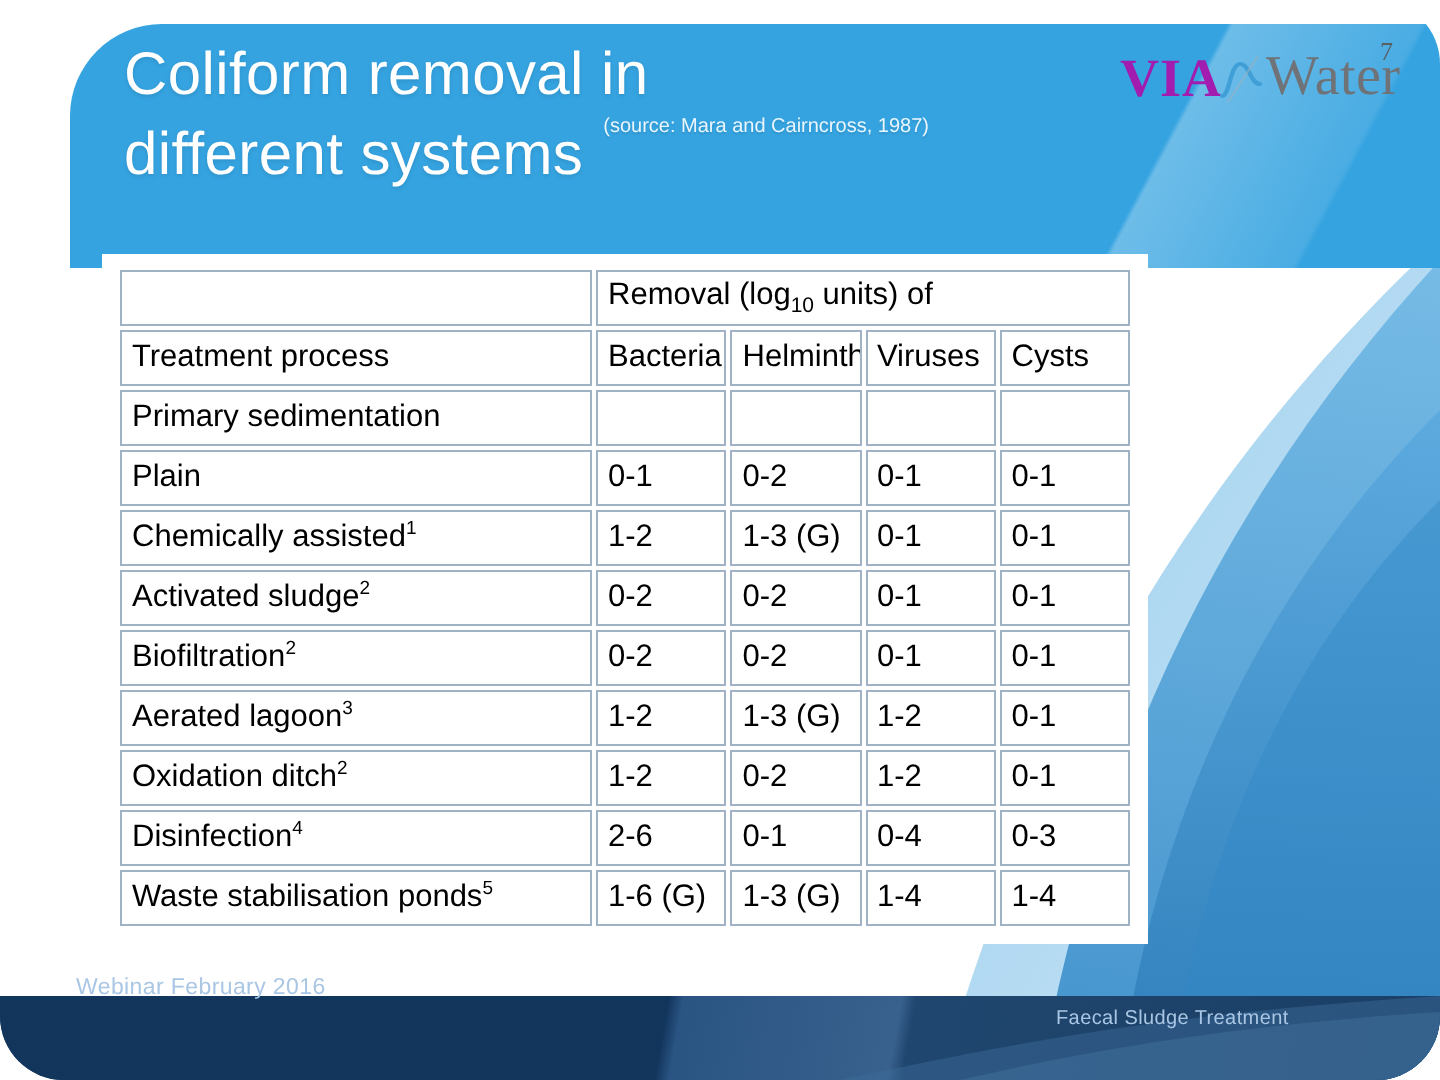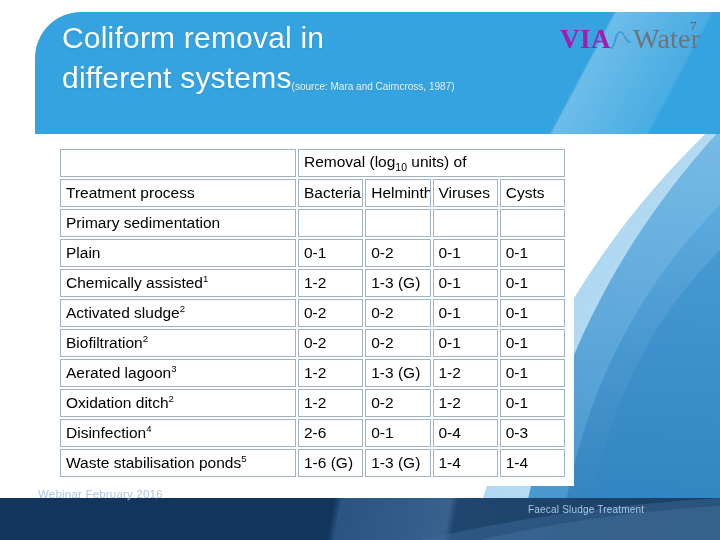--- a/index.html
+++ b/index.html
@@ -14,20 +14,21 @@
     background: #ffffff;
   }
 
   
   .slide {
     position: relative;
     width: 720px;
     height: 540px;
     background: #ffffff;
     overflow: hidden;
+    border-radius: 32px;
   }
 
   
   .bg-layer {
     position: absolute;
     inset: 0;
     overflow: hidden;
     pointer-events: none;
   }
   .bg-svg { position:absolute; left:0; top:0; }
@@ -60,21 +61,21 @@
   .slide-title {
     color: #ffffff;
     font-size: 30px;
     font-weight: 400;
     line-height: 1.33;
     letter-spacing: .2px;
     text-shadow: 0 1px 2px rgba(0,0,0,.10);
     display: inline;
   }
   .title-line { display:block; white-space: nowrap; }
-  .title-line-2 { display:flex; align-items:flex-end; }
+  .title-line-2 { display:flex; align-items:flex-start; gap:10px;}
   .source-note {
     color: #eaf6fd;
     font-size: 10px;
     font-weight: 400;
     padding-bottom: 6px;
     white-space: nowrap;
     text-shadow: 0 1px 1px rgba(0,0,0,.10);
   }
 
   
@@ -110,21 +111,21 @@
     top: 18px;
     font-family: "Liberation Serif", serif;
     font-size: 13px;
     color: #5b5f63;
   }
 
   
   .table-card {
     position: absolute;
     left: 52px;
-    top: 142px;
+    top: 128px;
     width: 521px;
     background: #ffffff;
     padding: 5px 6px 6px 6px;
     box-sizing: border-box;
     box-shadow: 0 0 0 1px rgba(255,255,255,1);
   }
   table.removal {
     border-collapse: separate;
     border-spacing: 2px;
     width: 100%;

